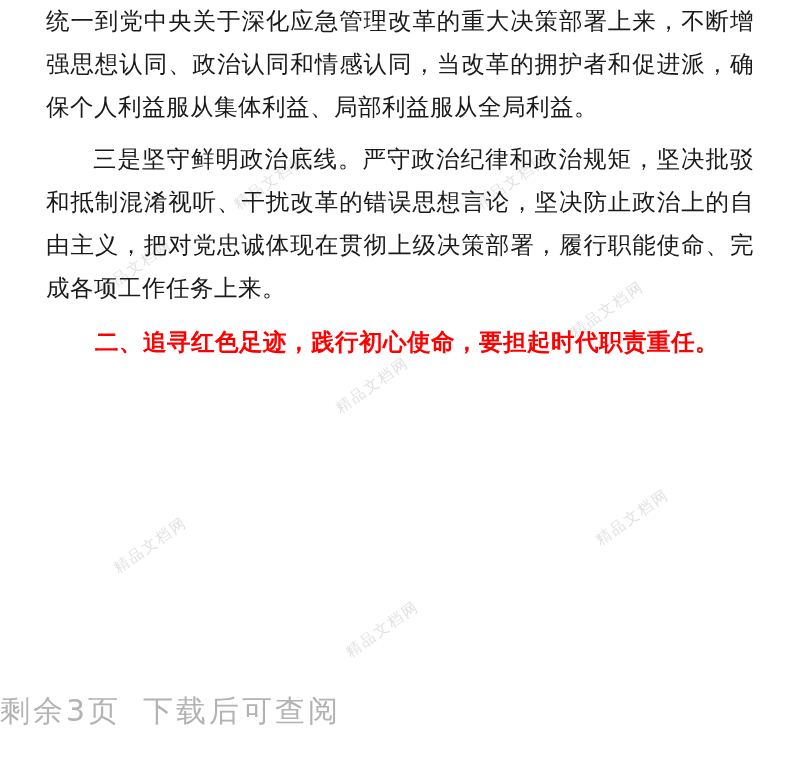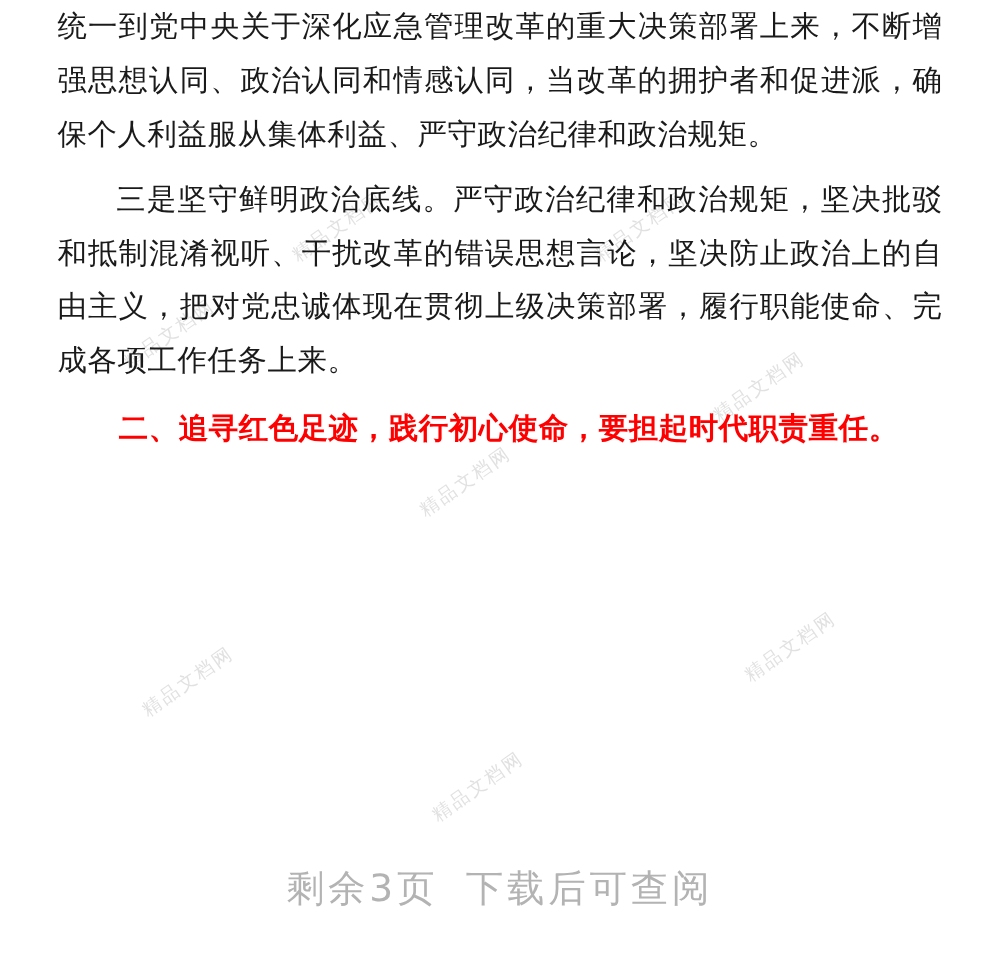--- a/index.html
+++ b/index.html
@@ -73,21 +73,21 @@
     font-family: "DejaVu Sans", "Liberation Sans", sans-serif;
     pointer-events: none;
     user-select: none;
   }
 
   .footer-note {
     position: absolute;
     left: 0;
     right: 0;
     bottom: 48px;
-    text-align: center;
+    text-align: left;
     font-size: 30px;
     color: #b3b3b3;
     letter-spacing: 3px;
     font-family: "DejaVu Sans", "Liberation Sans", sans-serif;
     z-index: 3;
   }
   .footer-note .gap { display: inline-block; width: 22px; }
 </style>
 </head>
 <body>
@@ -100,21 +100,21 @@
     <div class="wm" style="left:93px; top:258px;">精品文档网</div>
     <div class="wm" style="left:330px; top:376px;">精品文档网</div>
     <div class="wm" style="left:565px; top:300px;">精品文档网</div>
     <div class="wm" style="left:108px; top:536px;">精品文档网</div>
     <div class="wm" style="left:590px; top:508px;">精品文档网</div>
     <div class="wm" style="left:340px; top:620px;">精品文档网</div>
   </div>
 
   <div class="doc-body">
 
-    <p class="para">统一到党中央关于深化应急管理改革的重大决策部署上来，不断增强思想认同、政治认同和情感认同，当改革的拥护者和促进派，确保个人利益服从集体利益、严守政治纪律和政治规矩。</p>
+    <p class="para">统一到党中央关于深化应急管理改革的重大决策部署上来，不断增强思想认同、政治认同和情感认同，当改革的拥护者和促进派，确保个人利益服从集体利益、局部利益服从全局利益。</p>
 
     <div class="spacer-sm"></div>
 
     <p class="para indent">三是坚守鲜明政治底线。严守政治纪律和政治规矩，坚决批驳和抵制混淆视听、干扰改革的错误思想言论，坚决防止政治上的自由主义，把对党忠诚体现在贯彻上级决策部署，履行职能使命、完成各项工作任务上来。</p>
 
     <div class="spacer-sm"></div>
 
     <p class="heading-red">二、追寻红色足迹，践行初心使命，要担起时代职责重任。</p>
 
     <div class="spacer-md"></div>

